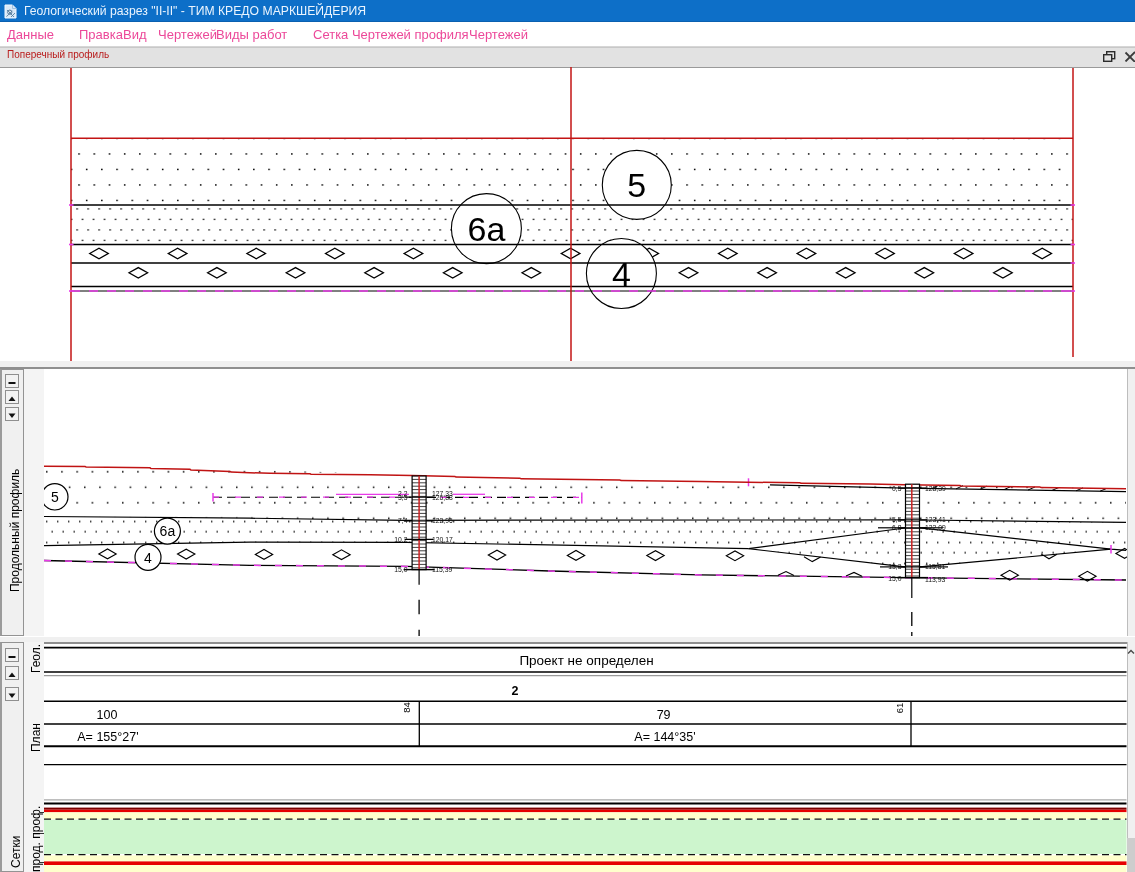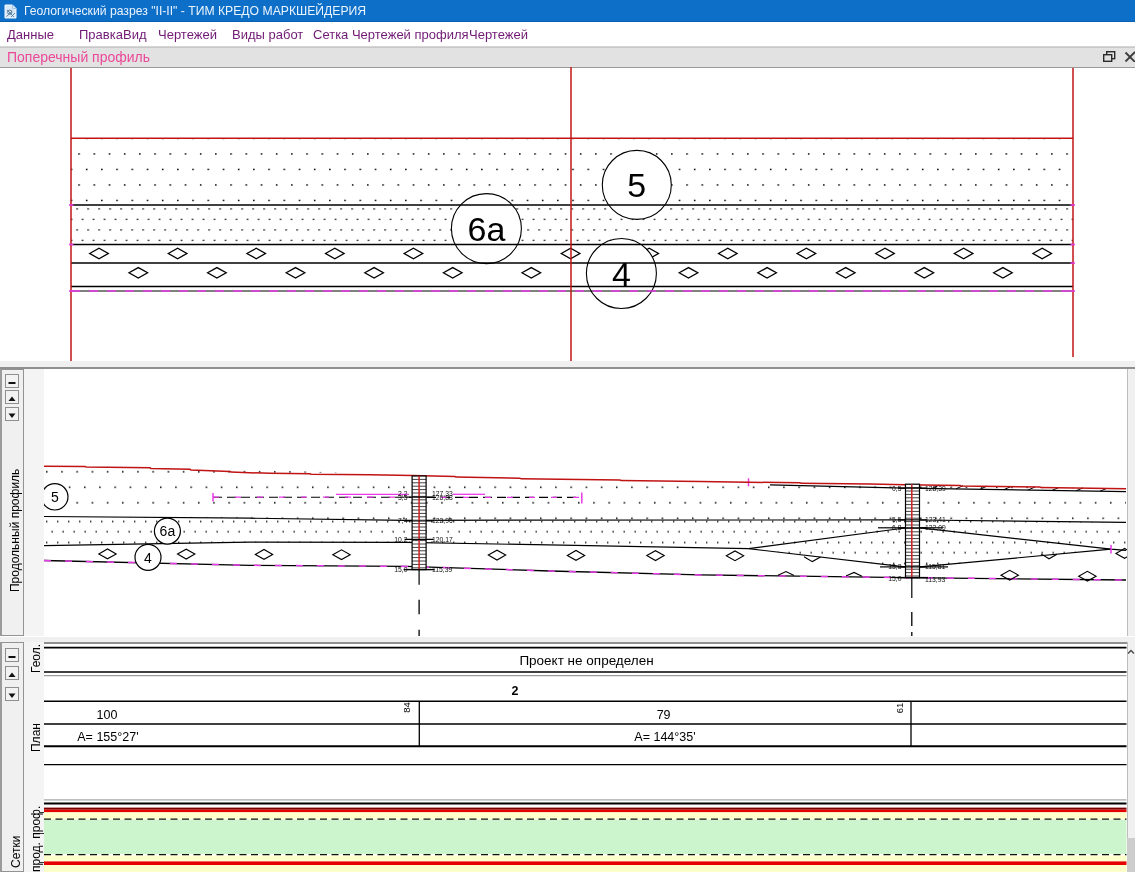--- a/index.html
+++ b/index.html
@@ -2,23 +2,23 @@
 <html><head>
 <meta charset="utf-8">
 <style>
   html,body{margin:0;padding:0;}
   body{font-family:"Liberation Sans", sans-serif;}
   #page{position:relative;width:1135px;height:872px;overflow:hidden;background:#fff;}
   .abs{position:absolute;}
   #titlebar{left:0;top:0;width:1135px;height:21px;background:#0d6fc8;border-bottom:1px solid #0a60b0;}
   #titletext{left:24px;top:4px;color:#eaf4fe;font-size:12.2px;}
   #menubar{left:0;top:22px;width:1135px;height:24px;background:#ffffff;border-bottom:1px solid #d6d6d6;}
-  .mi{position:absolute;top:27px;font-size:13px;color:#701a75;}
+  .mi{position:absolute;top:27px;font-size:13px;color:#ec4899;}
   #toolbar{left:0;top:47px;width:1135px;height:19px;background:#e2e2e2;border-bottom:1px solid #9a9a9a;border-top:1px solid #c8c8c8;}
-  #tooltext{left:7px;top:49px;font-size:14px;color:#ec4899;}
+  #tooltext{left:7px;top:49px;font-size:10px;color:#b91c1c;}
   .sidebar{background:#f0f0f0;border:1px solid #939393;border-left:2px solid #9b9b9b;}
   .btn{position:absolute;width:14px;height:14px;background:#f2f2f2;border:1px solid #8f8f8f;box-sizing:border-box;}
   .vtext{position:absolute;font-size:12px;color:#000;white-space:nowrap;transform:rotate(-90deg);transform-origin:left top;}
   .split{left:0;width:1135px;background:#f0f0f0;border-bottom:2px solid #8f8f8f;}
 </style>
 </head>
 <body>
 <div id="page">
 
   <div class="abs" id="titlebar"></div>
@@ -29,21 +29,21 @@
     <circle cx="6.8" cy="8.2" r="0.7" fill="#4a6f96"></circle>
     <path d="M3.5 12.6 l5.8-5.8 M8 13 l4-4 M4 6 l7 7" stroke="#56809f" stroke-width="0.9" fill="none"></path>
   </svg>
   <div class="abs" id="titletext">Геологический разрез "II-II" - ТИМ КРЕДО МАРКШЕЙДЕРИЯ</div>
 
   <div class="abs" id="menubar"></div>
   <span class="mi" style="left:7px">Данные</span>
   <span class="mi" style="left:79px">Правка</span>
   <span class="mi" style="left:123px">Вид</span>
   <span class="mi" style="left:158px">Чертежей</span>
-  <span class="mi" style="left:232px">Виды работ</span>
+  <span class="mi" style="left:216px">Виды работ</span>
   <span class="mi" style="left:313px">Сетка Чертежей профиля</span>
   <span class="mi" style="left:469px">Чертежей</span>
 
   <div class="abs" id="toolbar"></div>
   <div class="abs" id="tooltext">Поперечный профиль</div>
   <svg class="abs" style="left:1103px;top:51px" width="13" height="11" viewBox="0 0 13 11">
     <rect x="3.7" y="0.7" width="8" height="7" fill="none" stroke="#2b2b2b" stroke-width="1.4"></rect>
     <rect x="0.7" y="3.7" width="8" height="6.6" fill="#e2e2e2" stroke="#2b2b2b" stroke-width="1.4"></rect>
   </svg>
   <svg class="abs" style="left:1124px;top:51px" width="11" height="11" viewBox="0 0 11 11">

